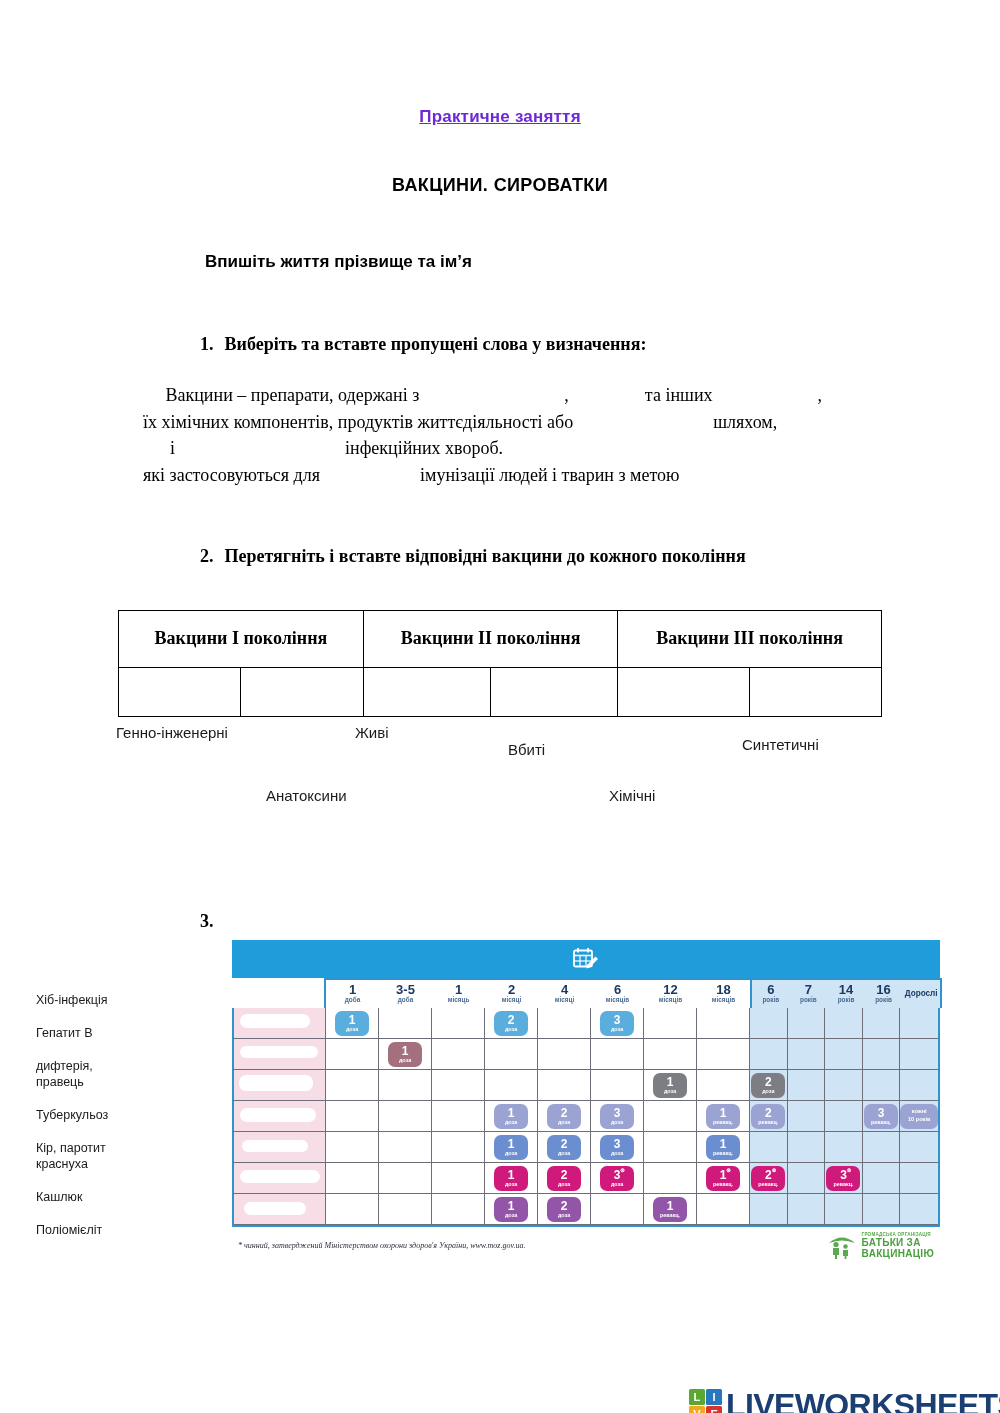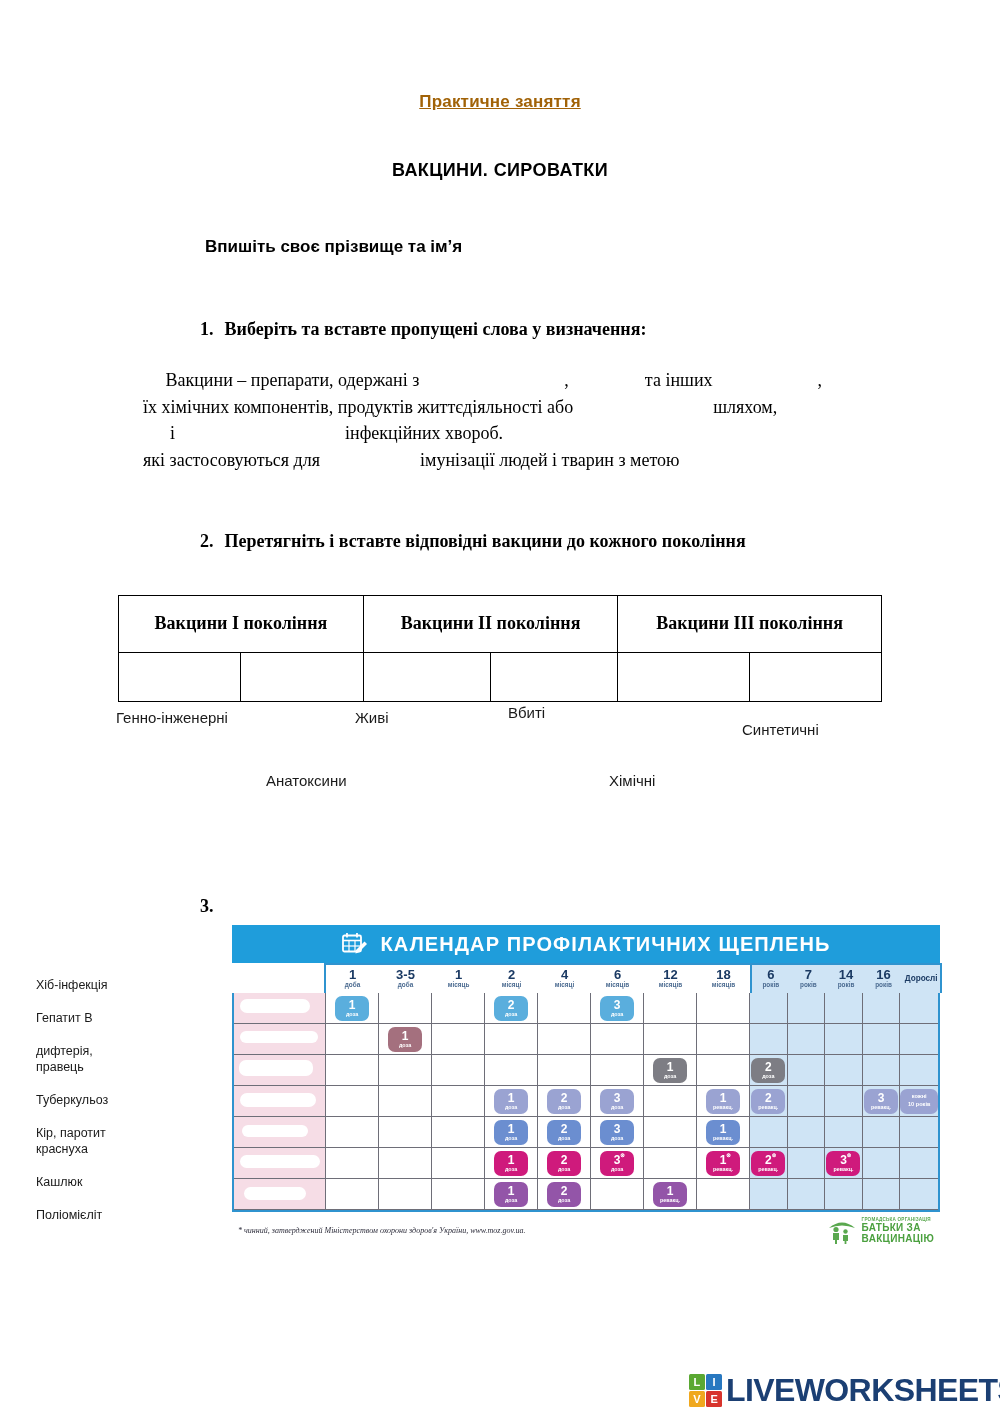--- a/index.html
+++ b/index.html
@@ -8,22 +8,22 @@
     background:#ffffff;
     font-family:"Liberation Sans", sans-serif;
     position:relative;
     overflow:hidden;
   }
   .page{position:relative;width:1000px;height:1413px;}
 
   
   .doc-title{
     text-align:center;font-family:"Liberation Sans",sans-serif;
-    font-weight:bold;font-size:17px;color:#a16207;
-    text-decoration:underline;margin:0;padding-top:92px;
+    font-weight:bold;font-size:17px;color:#6d28d9;
+    text-decoration:underline;margin:15px;padding-top:92px;
     letter-spacing:0.2px;
   }
   .doc-subtitle{
     text-align:center;font-family:"Liberation Sans",sans-serif;
     font-weight:bold;font-size:18px;color:#000;
     margin:16px;padding-top:32px;letter-spacing:0.4px;
   }
   .name-prompt{
     font-family:"Liberation Sans",sans-serif;font-weight:bold;
     font-size:17px;color:#000;margin:0;
@@ -209,21 +209,21 @@
     font-size:32px;color:#1b3f73;letter-spacing:-.6px;
   }
 </style>
 </head>
 <body>
 
 <div class="page">
 
   <h1 class="doc-title">Практичне заняття</h1>
   <h2 class="doc-subtitle">ВАКЦИНИ. СИРОВАТКИ</h2>
-  <p class="name-prompt">Впишіть своє прізвище та ім’я</p>
+  <p class="name-prompt">Впишіть життя прізвище та ім’я</p>
 
   <div class="task" id="task1">
     <span class="num">1.</span>
     <span class="txt">Виберіть та вставте пропущені слова у визначення:</span>
   </div>
 
   <div class="definition">
     <span class="ln">     <span>Вакцини – препарати, одержані з</span><span class="blank" style="width:145px"></span><span>,</span><span class="blank" style="width:76px"></span><span>та інших</span><span class="blank" style="width:105px"></span><span>,</span></span>
 
     <span class="ln"><span>їх хімічних компонентів, продуктів життєдіяльності або</span><span class="blank" style="width:140px"></span><span>шляхом,</span></span>
@@ -256,21 +256,21 @@
           <td></td>
           <td></td>
         </tr>
       </tbody>
     </table>
   </div>
 
   <div class="wordbank" id="wordbank">
       <span style="left: 116px; top: 7px;">Генно-інженерні</span>
       <span style="left: 355px; top: 7px;">Живі</span>
-      <span style="left: 508px; top: 2px;">Вбиті</span>
+      <span style="left: 508px; top: 24px;">Вбиті</span>
       <span style="left: 742px; top: 7px; margin-top: 12px;">Синтетичні</span>
       <span style="left: 266px; top: 70px;">Анатоксини</span>
       <span style="left: 609px; top: 70px;">Хімічні</span>
     </div>
 
   <div class="task" id="task3">
     <span class="num">3.</span>
   </div>
 
   <div class="disease-list" id="disease-list">
@@ -291,21 +291,20 @@
           <rect x="1" y="3.5" width="18" height="16" rx="1.5" fill="none" stroke="#ffffff" stroke-width="1.8"></rect>
           <line x1="1" y1="8.5" x2="19" y2="8.5" stroke="#ffffff" stroke-width="1.6"></line>
           <line x1="7" y1="8.5" x2="7" y2="19.5" stroke="#ffffff" stroke-width="1.2"></line>
           <line x1="13" y1="8.5" x2="13" y2="19.5" stroke="#ffffff" stroke-width="1.2"></line>
           <line x1="1" y1="14" x2="19" y2="14" stroke="#ffffff" stroke-width="1.2"></line>
           <line x1="5" y1="1" x2="5" y2="5.5" stroke="#ffffff" stroke-width="1.8"></line>
           <line x1="15" y1="1" x2="15" y2="5.5" stroke="#ffffff" stroke-width="1.8"></line>
           <path d="M14 18 L22.5 9.5 L25 12 L16.5 20.5 L13.5 21.5 Z" fill="#ffffff"></path>
         </svg>
       </span>
-      <span class="ptitle">КАЛЕНДАР  ПРОФІЛАКТИЧНИХ  ЩЕПЛЕНЬ</span>
     </div>
 
 
     <div style="display:flex;">
       <div style="width:92px;flex:0 0 auto;"></div>
       <div class="ch-wrap-left" id="chead-left">
           <div class="cell ch" style="width: 53px;">
             <span class="cnum">1</span>
             <span class="cunit">доба</span>
           </div>

